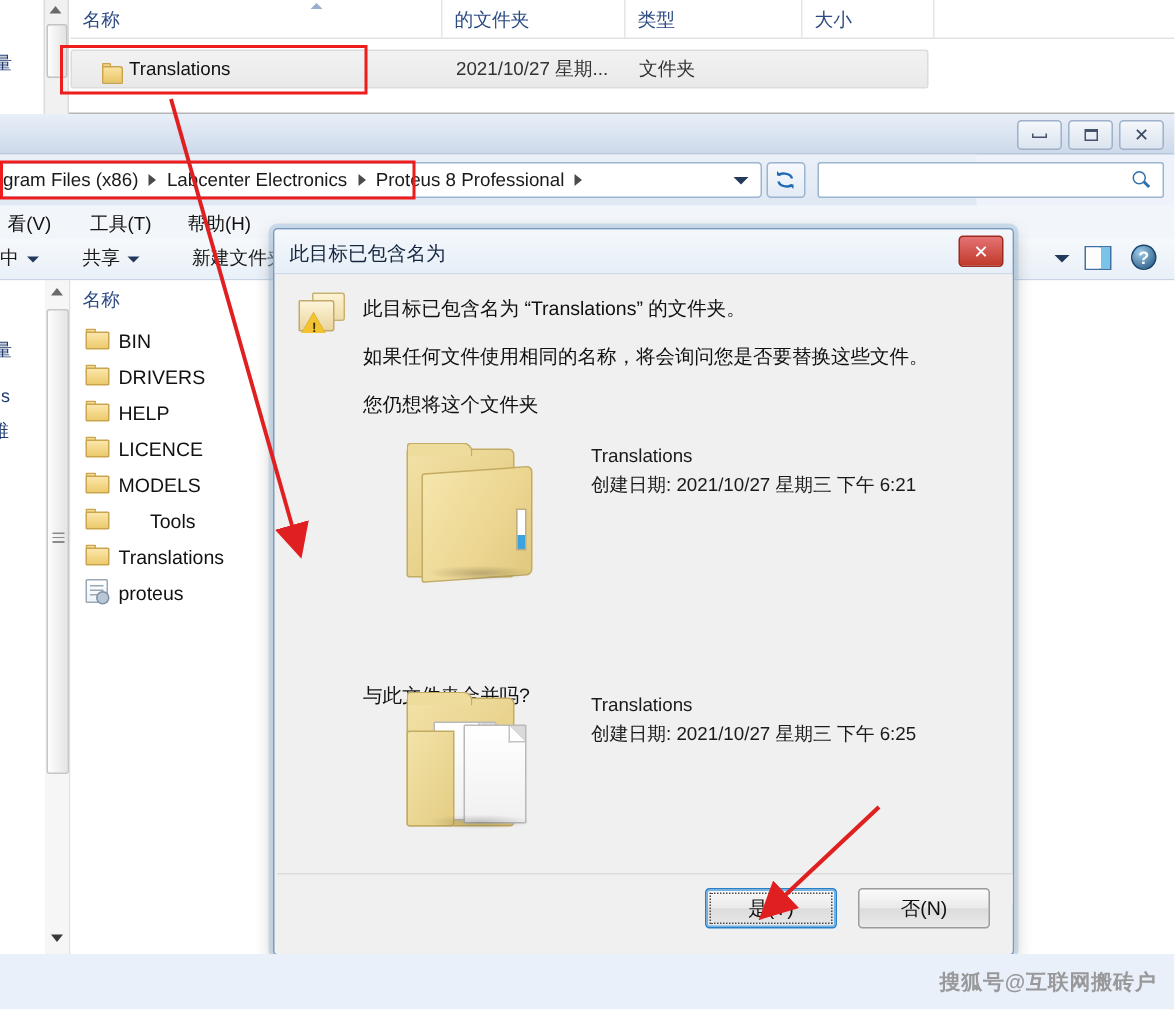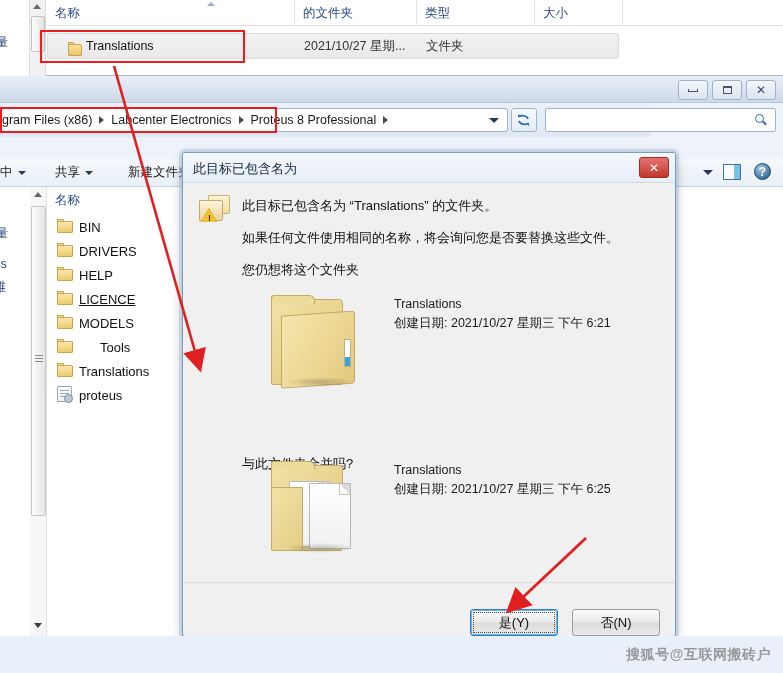--- a/index.html
+++ b/index.html
@@ -427,21 +427,21 @@
   }
   .ent-date {
     position: absolute; font-size: 12.5px; color: #1a1a1a; white-space: nowrap;
   }
 
   .dlg-footer {
     position: absolute; left: 2px; bottom: 2px; width: 490px; height: 52px;
     background: #f0f0f0; border-top: 1px solid #dcdcdc;
   }
   .dlg-btn {
-    position: absolute; top: 26px; width: 88px; height: 27px;
+    position: absolute; top: 9px; width: 88px; height: 27px;
     background: linear-gradient(to bottom,#fbfbfb,#eaeaea 48%,#dcdcdc 52%,#e9e9e9);
     border: 1px solid #9c9c9c; border-radius: 3px;
     font-size: 13px; color: #0f0f0f;
     display: flex; align-items: center; justify-content: center;
   }
   .dlg-btn.yes { right: 117px; outline: 1px dotted #4b4b4b; outline-offset: -4px;
     border-color: #2a7fc9; box-shadow: 0 0 0 1px #6fb2e6 inset; }
   .dlg-btn.no  { right: 15px; }
 
   
@@ -537,20 +537,25 @@
       </div>
       <div class="searchbox">
         <span class="search-icon">
             <span class="ring"></span>
             <span class="hand"></span>
           </span>
       </div>
       <div class="hl-box-addr"></div>
     </div>
 
+    <div class="mw-menubar">
+      <div class="menu-item" style="left:0px;">看(V)</div>
+      <div class="menu-item" style="left:55px;">工具(T)</div>
+      <div class="menu-item" style="left:120px;">帮助(H)</div>
+    </div>
 
     <div class="mw-cmdbar">
       <div class="cmd-item" style="left:0px;">
         <span>中</span><span class="cmd-caret"></span>
       </div>
       <div class="cmd-item" style="left:55px;">
         <span>共享</span><span class="cmd-caret"></span>
       </div>
       <div class="cmd-item" style="left:128px;">新建文件夹</div>
       <div class="cmd-drop-caret"></div>
@@ -595,21 +600,21 @@
             </span>
           <span class="lbl">DRIVERS</span>
         </div>
         <div class="fl-item" style="top:76px;">
           <span class="folder-ico">
               <span class="ftab"></span>
               <span class="body"></span>
             </span>
           <span class="lbl">HELP</span>
         </div>
-        <div class="fl-item" style="top:100px;text-decoration:underline;">
+        <div class="fl-item" style="top:100px;">
           <span class="folder-ico">
               <span class="ftab"></span>
               <span class="body"></span>
             </span>
           <span class="lbl">LICENCE</span>
         </div>
         <div class="fl-item" style="top:124px;">
           <span class="folder-ico">
               <span class="ftab"></span>
               <span class="body"></span>

